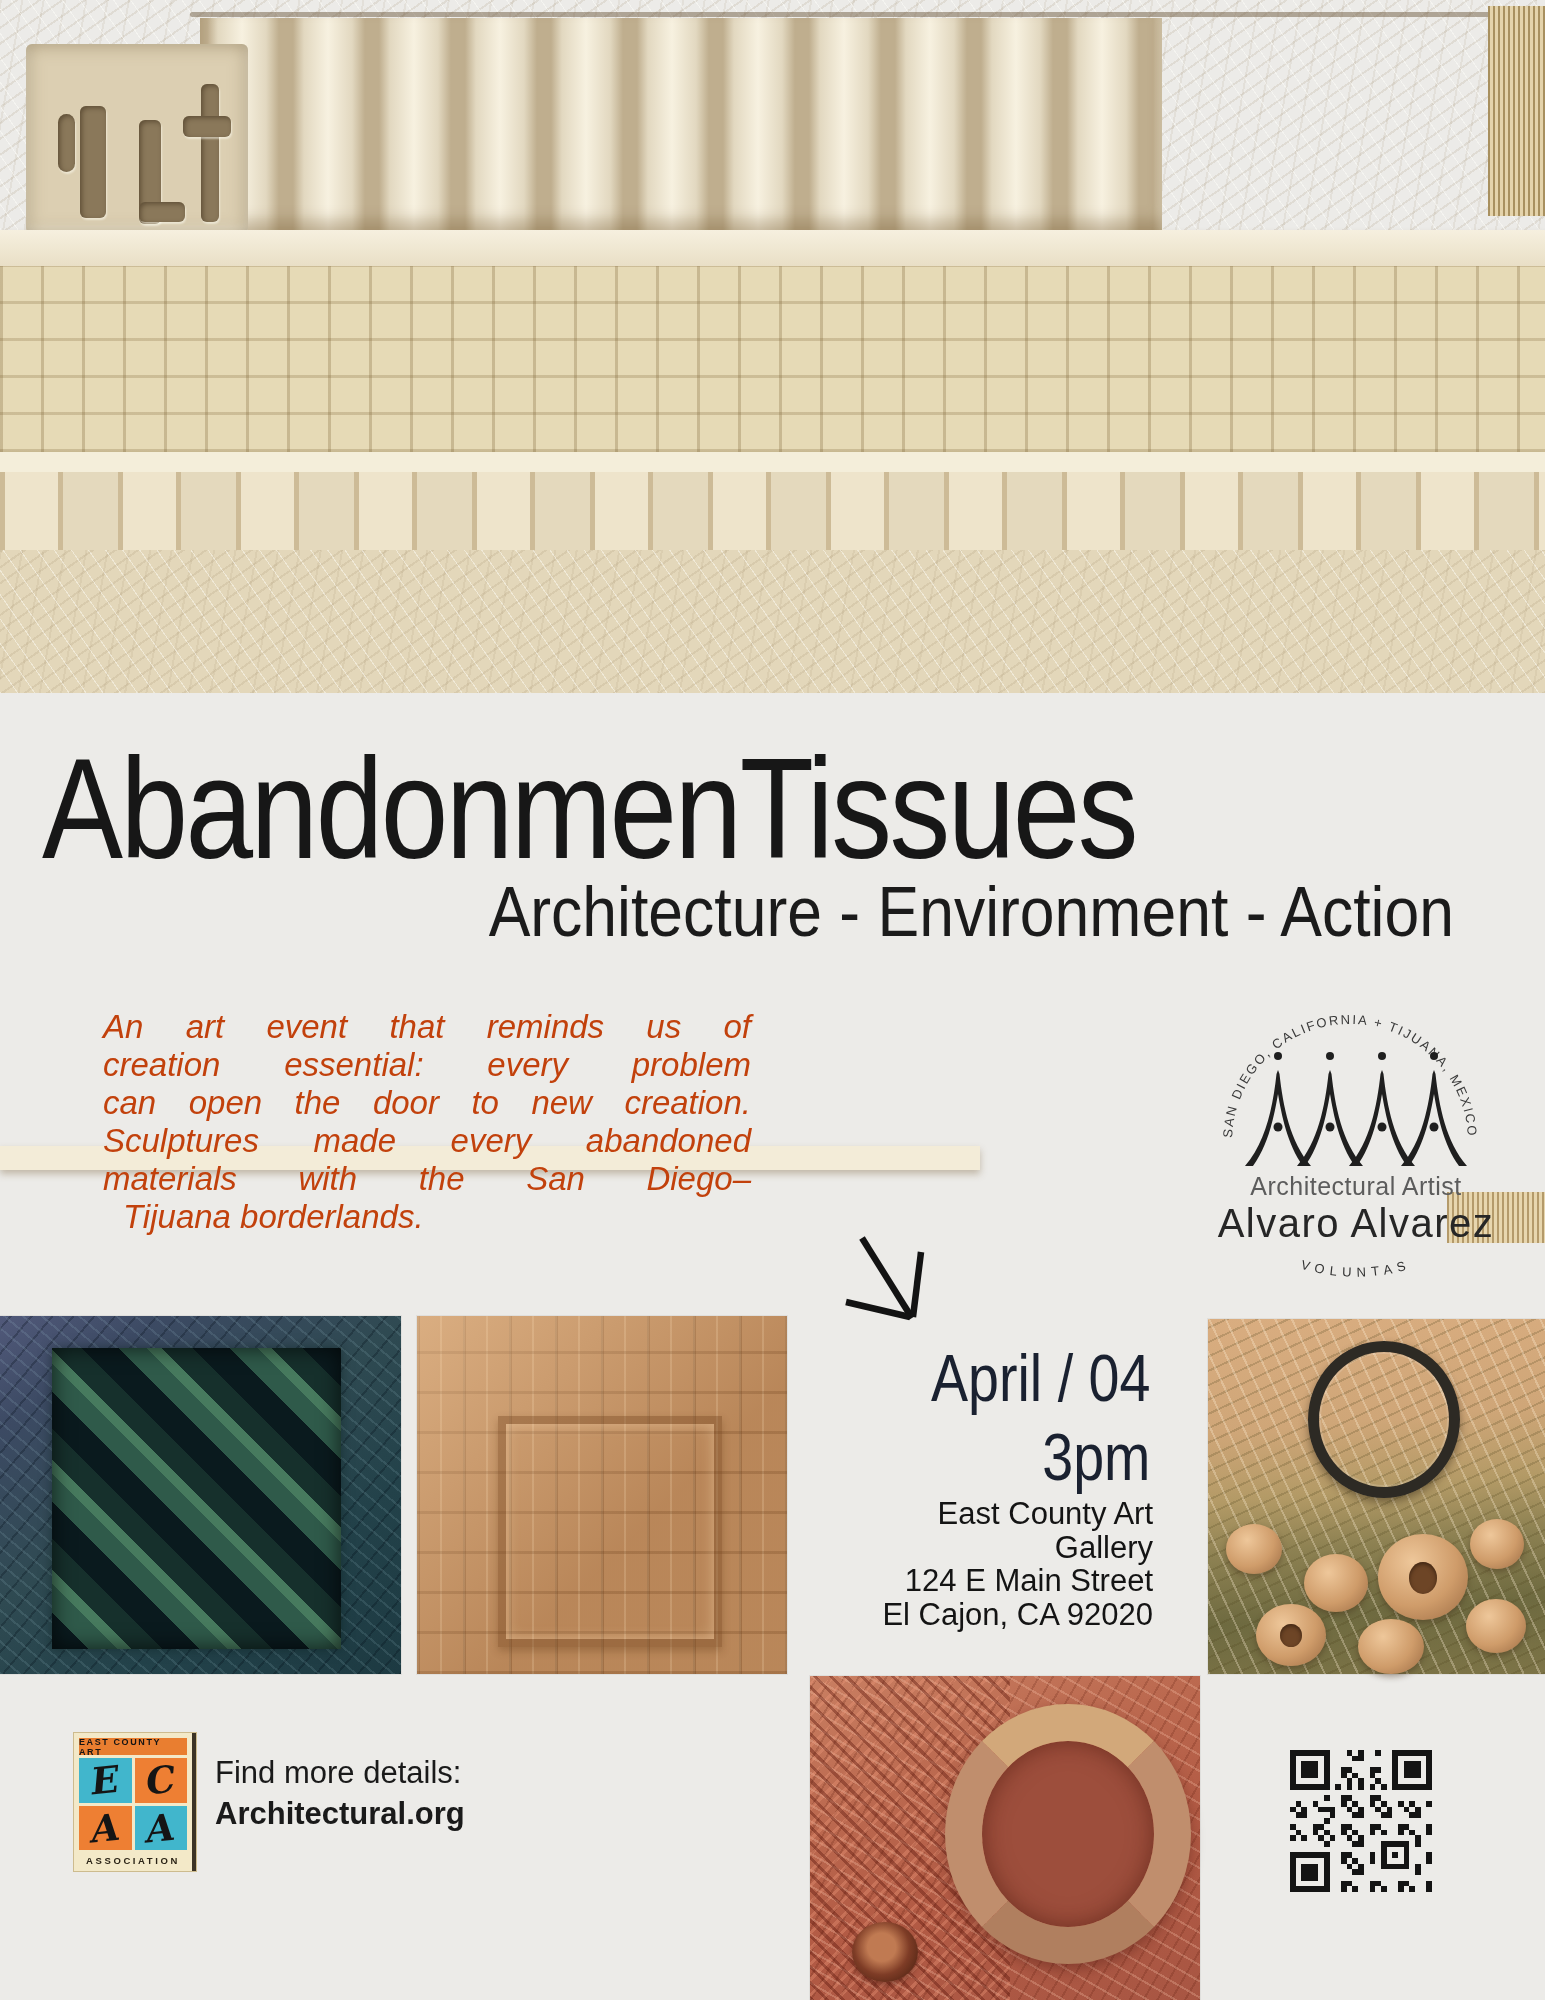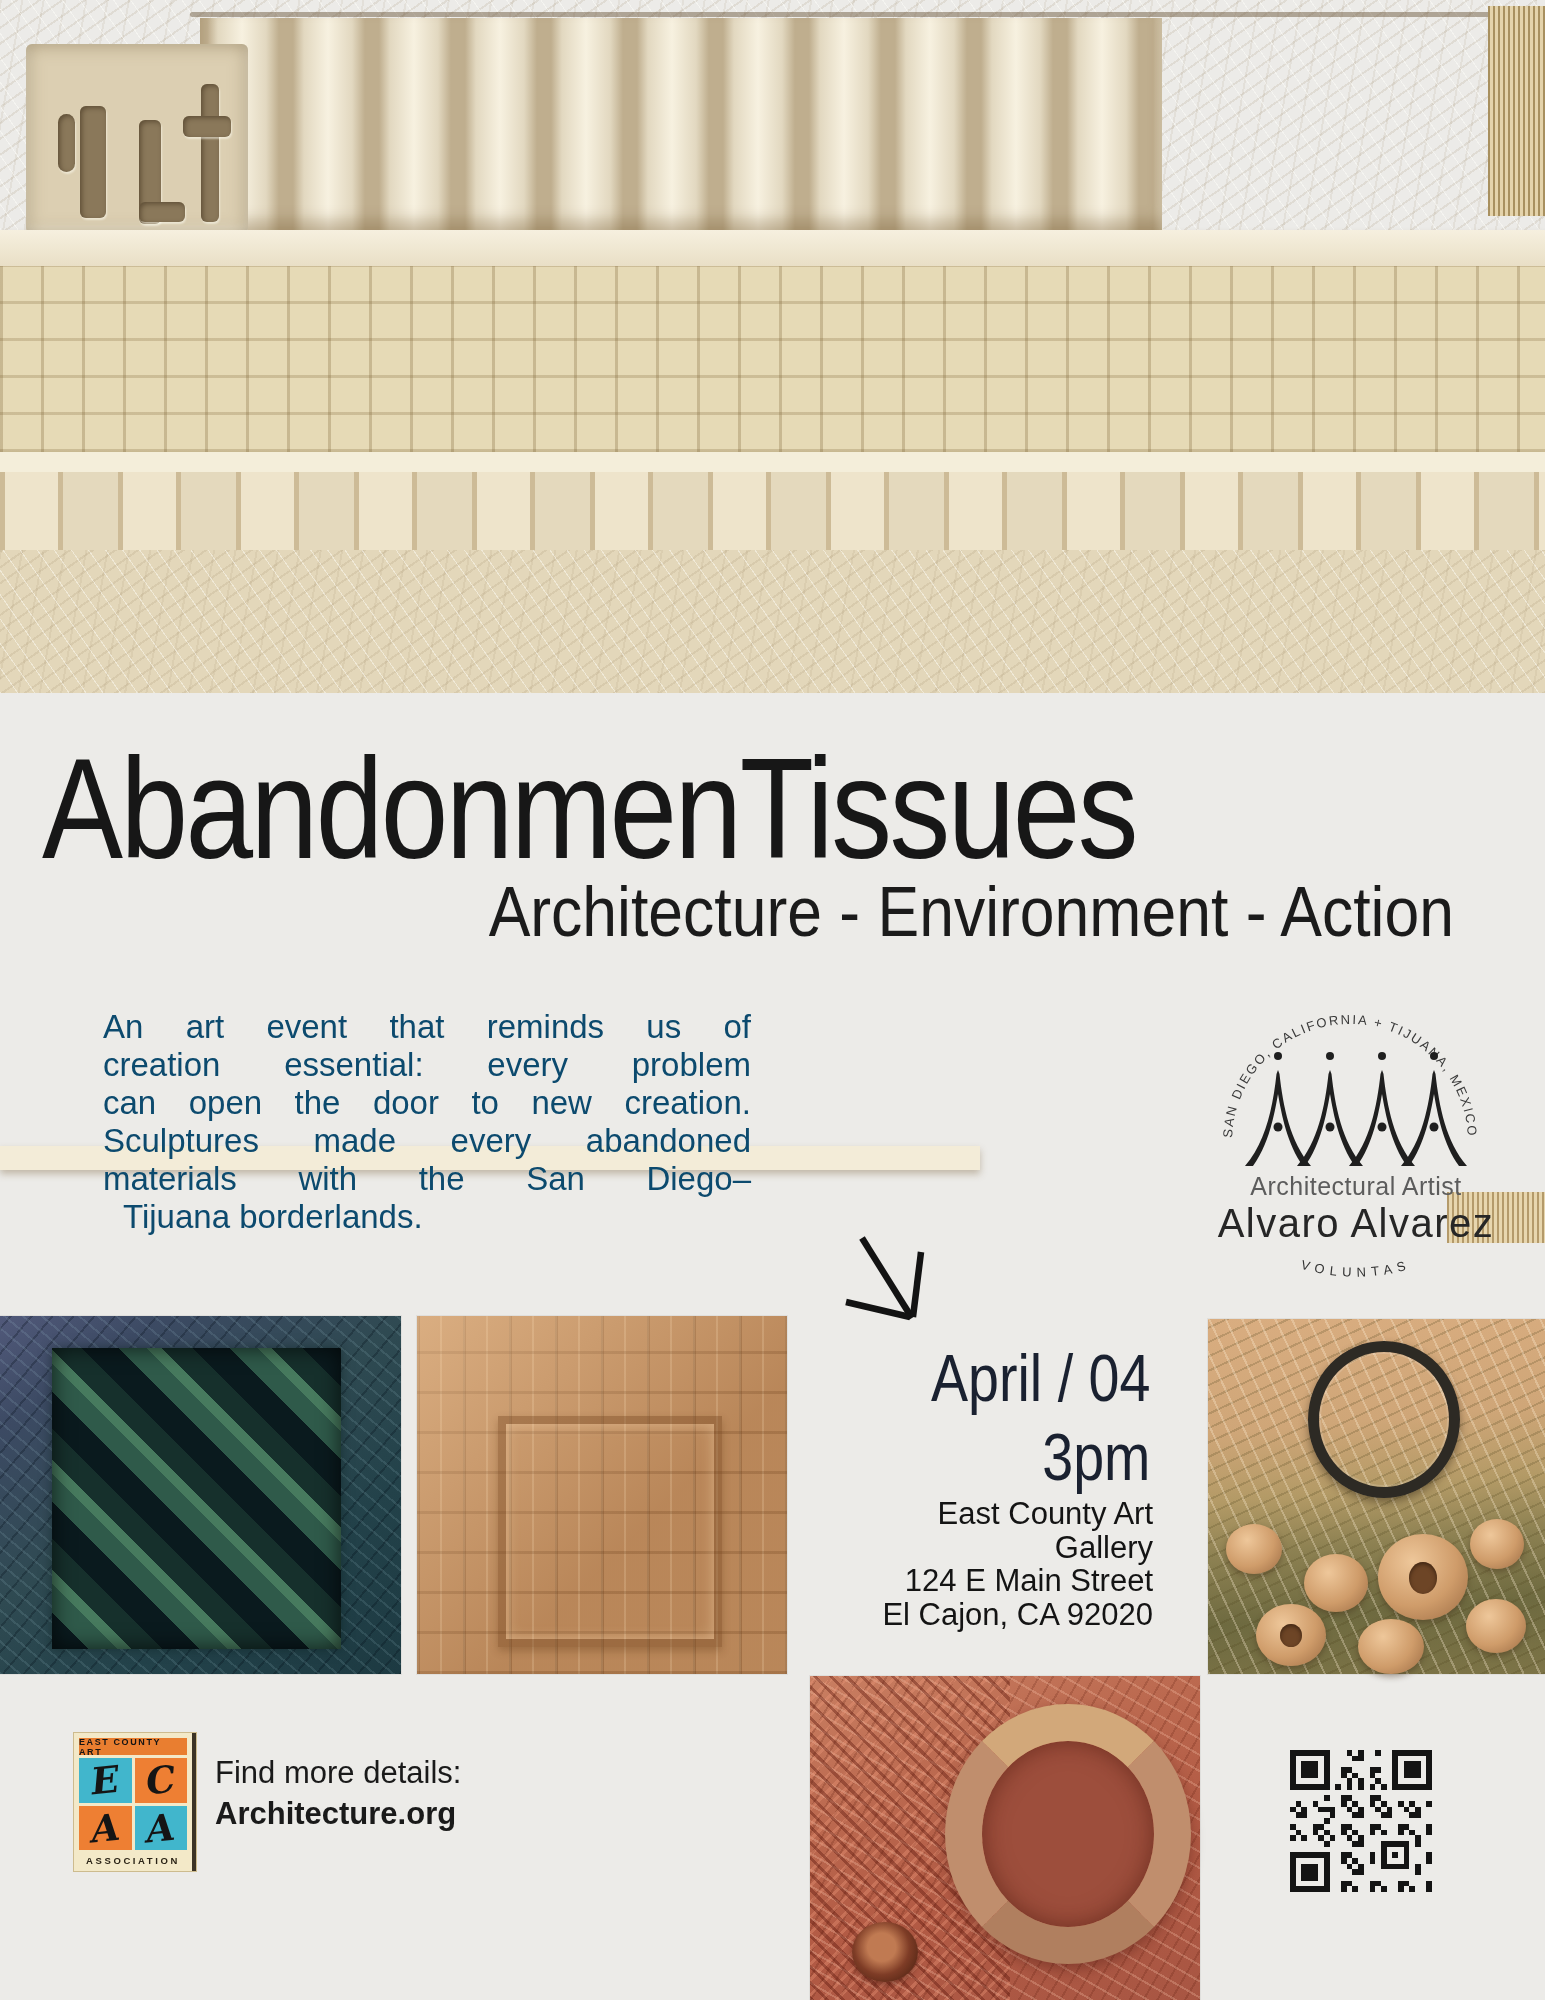--- a/index.html
+++ b/index.html
@@ -37,21 +37,21 @@
   .stripes-br{left:1447px;top:642px;width:98px;height:51px;
         background:repeating-linear-gradient(90deg,#b49a6a 0 2px,#e7d6ae 2px 5px);}
 
   
   .title{left:42px;top:737px;font-size:143px;line-height:1;letter-spacing:-3px;color:#171717;
          white-space:nowrap;transform:scaleX(.85);transform-origin:0 50%;}
   .subtitle{right:91px;top:876px;font-size:71px;line-height:1;color:#1b1b1b;white-space:nowrap;
          transform:scaleX(.88);transform-origin:100% 50%;}
 
   
-  .about{left:103px;top:1008px;width:648px;font-size:33px;line-height:38px;color:#0c4a6e;}
+  .about{left:103px;top:1008px;width:648px;font-size:33px;line-height:38px;color:#c2410c;font-style:italic;}
   .about .jl{text-align:justify;text-align-last:justify;}
   .about .jl.last{text-align-last:left;margin-left:20px;}
 
   
   .seal{left:1200px;top:990px;width:300px;height:300px;}
 
   
   .arrow{left:830px;top:1225px;width:110px;height:105px;}
 
   
@@ -250,21 +250,21 @@
         </div>
       <div class="ecaa-cell cell-teal">
           <span>A</span>
         </div>
     </div>
     <div class="ecaa-footer">ASSOCIATION</div>
   </div>
 
   <div class="abs details">
     <div>Find more details:</div>
-    <div class="bold">Architecture.org</div>
+    <div class="bold">Architectural.org</div>
   </div>
 
   <div class="abs qr">
     <svg width="142" height="142" viewBox="0 0 25 25" shape-rendering="crispEdges">
       <g fill="#141414">
         <rect x="0" y="0" width="7" height="7"></rect>
           <rect x="1" y="1" width="5" height="5" fill="#ecebe8"></rect>
           <rect x="2" y="2" width="3" height="3"></rect>
         <rect x="18" y="0" width="7" height="7"></rect>
           <rect x="19" y="1" width="5" height="5" fill="#ecebe8"></rect>

